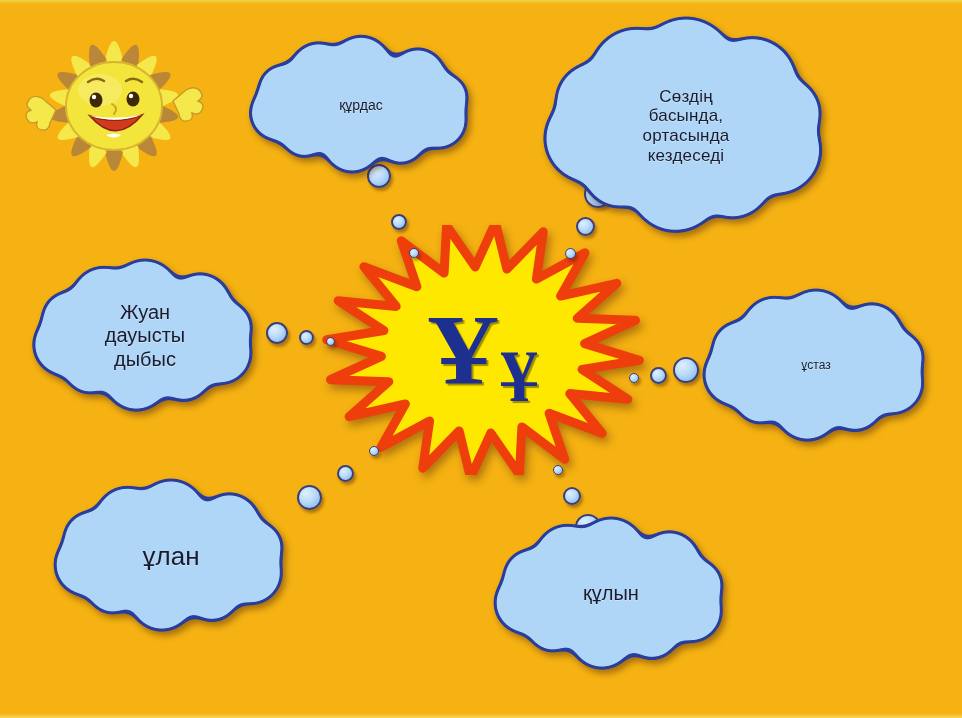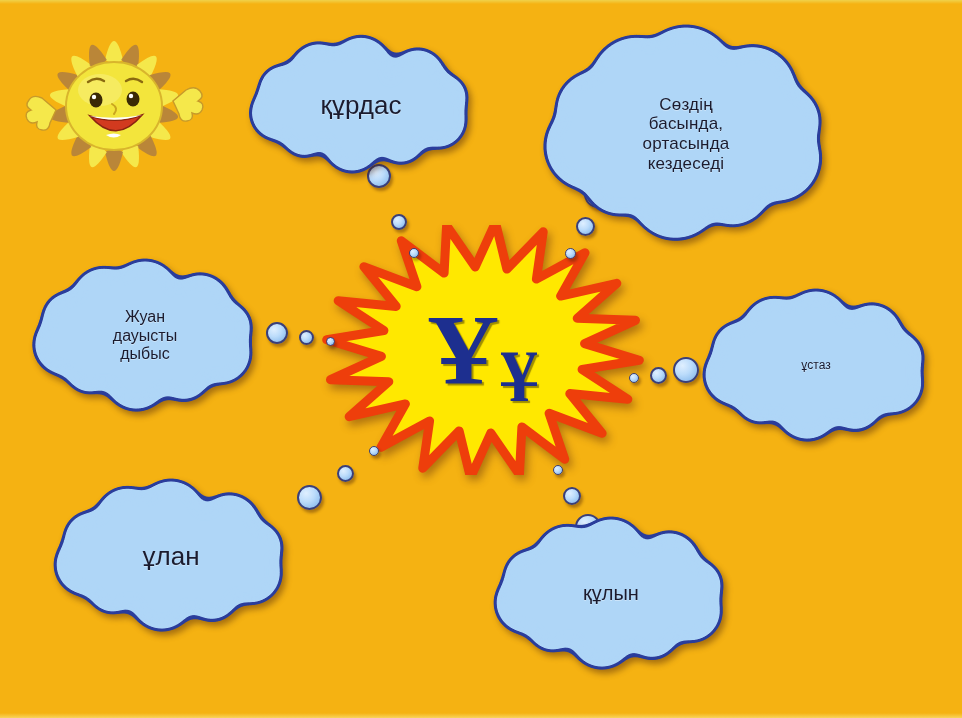--- a/index.html
+++ b/index.html
@@ -19,23 +19,23 @@
   .cloud{position:absolute;}
   .cloud svg{position:absolute;left:0;top:0;overflow:visible;
     filter:drop-shadow(3px 4px 3px rgba(70,30,10,.45));}
   .cloud .txt{
     position:absolute;left:0;top:0;width:100%;height:100%;
     display:flex;flex-direction:column;align-items:center;justify-content:center;
     text-align:center;color:#1b1b2e;line-height:1.16;
     white-space:pre-line;pointer-events:none;
     text-shadow:0 1px 0 rgba(255,255,255,.35);
   }
-  .c-kurdas  .txt{font-size:26px;}
+  .c-kurdas  .txt{font-size:14px;}
   .c-sozdin  .txt{font-size:17px;color:#2a2140;letter-spacing:.2px;}
-  .c-zhuan   .txt{font-size:16px;}
+  .c-zhuan   .txt{font-size:20px;}
   .c-ustaz   .txt{font-size:12px;}
   .c-ulan    .txt{font-size:26px;}
   .c-kulyn   .txt{font-size:20px;}
 
   
   .dot{position:absolute;border-radius:50%;
     background:radial-gradient(circle at 34% 30%,#dfefff 0%,#bcdcfb 42%,#9ac6f2 72%,#6fa6de 100%);
     border:2px solid #3a3f7a;
     box-shadow:2px 3px 3px rgba(70,30,10,.40);
     box-sizing:border-box;}
@@ -181,21 +181,21 @@
           <circle cx="33.05308345777327" cy="66.94638482305476" r="26.400000000000002" fill="#AFD6F7"></circle>
           <circle cx="38.53134519190742" cy="43.454525501642934" r="23.46" fill="#AFD6F7"></circle>
           <circle cx="73.59999999999997" cy="25.90050906735876" r="27.869999999999997" fill="#AFD6F7"></circle>
           <circle cx="124.86401368509698" cy="20.989373159024588" r="21.990000000000002" fill="#AFD6F7"></circle>
           <circle cx="172.74227541923113" cy="30.597004770253978" r="26.400000000000002" fill="#AFD6F7"></circle>
         </g>
       </svg>
     <div class="txt" style="color: rgb(27, 27, 46);">құрдас</div>
   </div>
 
-  <div class="cloud c-sozdin" style="left: 552px; top: 48px; width: 268px; height: 172px;">
+  <div class="cloud c-sozdin" style="left: 552px; top: 40px; width: 268px; height: 172px;">
     <svg class="cloudsvg" width="268" height="172" viewBox="0 0 268 172">
         <defs>
           <filter id="goo1" x="-30%" y="-40%" width="160%" height="180%">
             <feGaussianBlur in="SourceGraphic" stdDeviation="7" result="b"></feGaussianBlur>
             <feColorMatrix in="b" mode="matrix" values="1 0 0 0 0  0 1 0 0 0  0 0 1 0 0  0 0 0 20 -9" result="g"></feColorMatrix>
           </filter>
           <clipPath id="cl1"></clipPath>
         </defs>
         <g filter="url(#goo1)">
           <ellipse cx="134" cy="86" rx="101.67999999999999" ry="50.160000000000004" fill="#2A3C9B"></ellipse>

